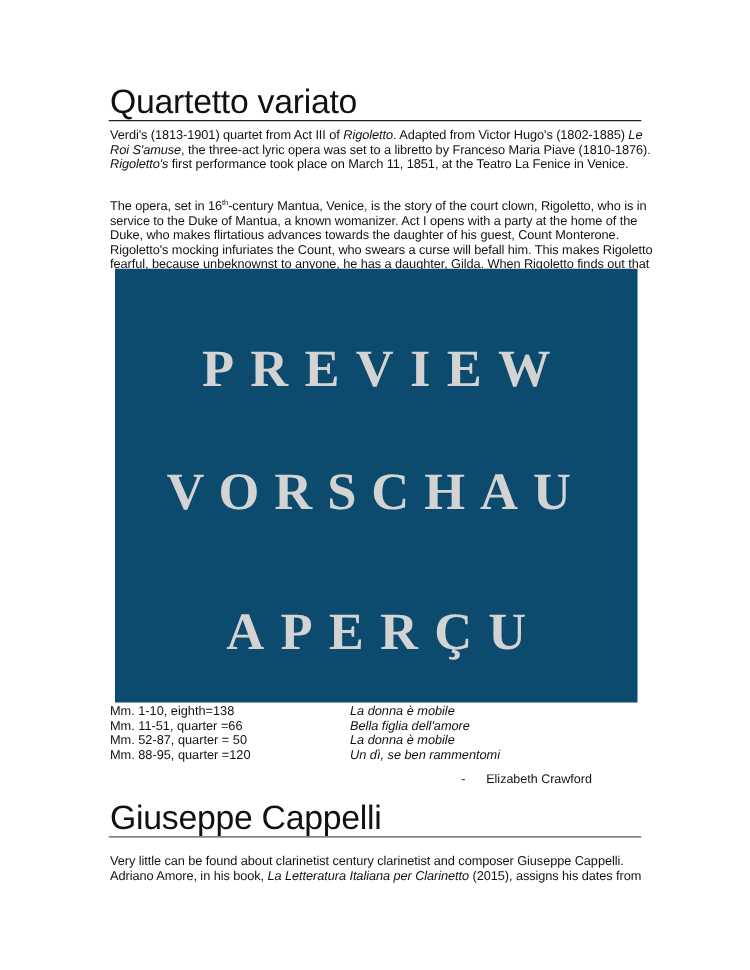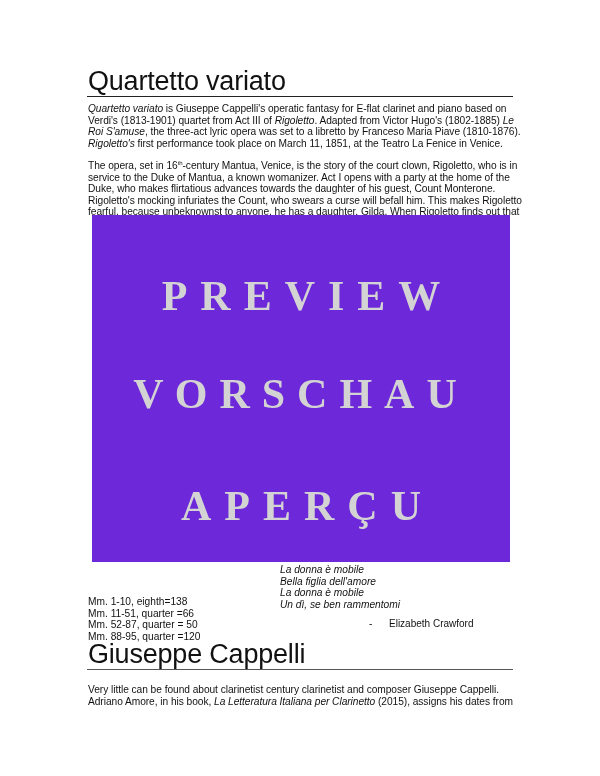--- a/index.html
+++ b/index.html
@@ -53,21 +53,21 @@
     .para .line { display: block; }
     .para i { font-style: italic; }
     sup { font-size: 6px; line-height: 0; vertical-align: 4px; }
 
     .redact {
       position: absolute;
       left: 92px;
       top: 215px;
       width: 418px;
       height: 347px;
-      background: #6d28d9;
+      background: #0c4a6e;
     }
     .wm {
       position: absolute;
       left: 0;
       width: 418px;
       text-align: center;
       font-family: "Liberation Serif", "DejaVu Serif", serif;
       font-weight: bold;
       font-size: 42px;
       color: #d3d3d3;
@@ -79,21 +79,21 @@
 
     .tempo {
       position: absolute;
       left: 88px;
       top: 564px;
       width: 430px;
       font-size: 10.2px;
       line-height: 11.7px;
     }
     .tempo-row { display: flex; height: 11.7px; }
-    .tempo-mm { width: 192px; white-space: nowrap; margin-top: 32px; }
+    .tempo-mm { width: 192px; white-space: nowrap; }
     .tempo-title { font-style: italic; white-space: nowrap; text-align: center; }
 
     .signature {
       position: absolute;
       left: 369px;
       top: 618px;
       font-size: 10px;
       line-height: 12px;
       white-space: nowrap;
     }
@@ -101,21 +101,20 @@
   </style>
 </head>
 <body>
 
 <div class="page">
 
   <h1 class="h1" style="top:66px;">Quartetto variato</h1>
   <div class="rule" style="top:96px;"></div>
 
   <p class="para" style="top:103px;">
-    <span class="line"><i>Quartetto variato</i><span> is Giuseppe Cappelli's operatic fantasy for E-flat clarinet and piano based on</span></span>
     <span class="line"><span>Verdi's (1813-1901) quartet from Act III of </span><i>Rigoletto</i><span>. Adapted from Victor Hugo's (1802-1885) </span><i>Le</i></span>
     <span class="line"><i>Roi S'amuse</i><span>, the three-act lyric opera was set to a libretto by Franceso Maria Piave (1810-1876).</span></span>
     <span class="line"><i>Rigoletto's</i><span> first performance took place on March 11, 1851, at the Teatro La Fenice in Venice.</span></span>
   </p>
 
   <p class="para" style="top:160px;">
     <span class="line"><span>The opera, set in 16</span><sup>th</sup><span>-century Mantua, Venice, is the story of the court clown, Rigoletto, who is in</span></span>
     <span class="line">service to the Duke of Mantua, a known womanizer. Act I opens with a party at the home of the</span>
     <span class="line">Duke, who makes flirtatious advances towards the daughter of his guest, Count Monterone.</span>
     <span class="line">Rigoletto's mocking infuriates the Count, who swears a curse will befall him. This makes Rigoletto</span>

